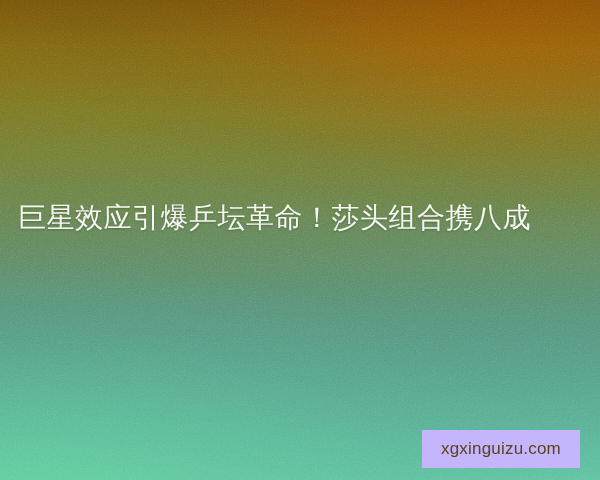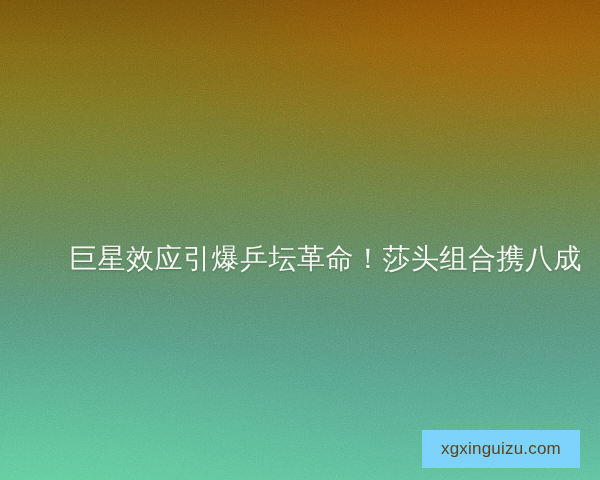--- a/index.html
+++ b/index.html
@@ -90,44 +90,43 @@
     mix-blend-mode: soft-light;
     pointer-events: none;
   }
 
   
   .headline {
     position: absolute;
     left: 0;
     right: 0;
     top: 196px;
-    text-align: right;
+    text-align: left;
     color: #f4f7f2;
     font-size: 28px;
     line-height: 44px;
     letter-spacing: 0.5px;
     font-weight: 400;
     text-shadow: 0 1px 2px rgba(30, 50, 20, 0.32);
     padding: 0 18px;
     box-sizing: border-box;
-    margin-top: 41px;
   }
   .headline-line {
     display: block;
     white-space: nowrap;
   }
 
   
   .watermark {
     position: absolute;
     left: 422px;
     top: 430px;
     width: 158px;
     height: 38px;
-    background: #7dd3fc;
+    background: #c4b5fd;
     display: flex;
     align-items: center;
     justify-content: center;
   }
   .watermark-text {
     color: #5a4420;
     font-size: 17px;
     letter-spacing: 0.2px;
     white-space: nowrap;
   }

